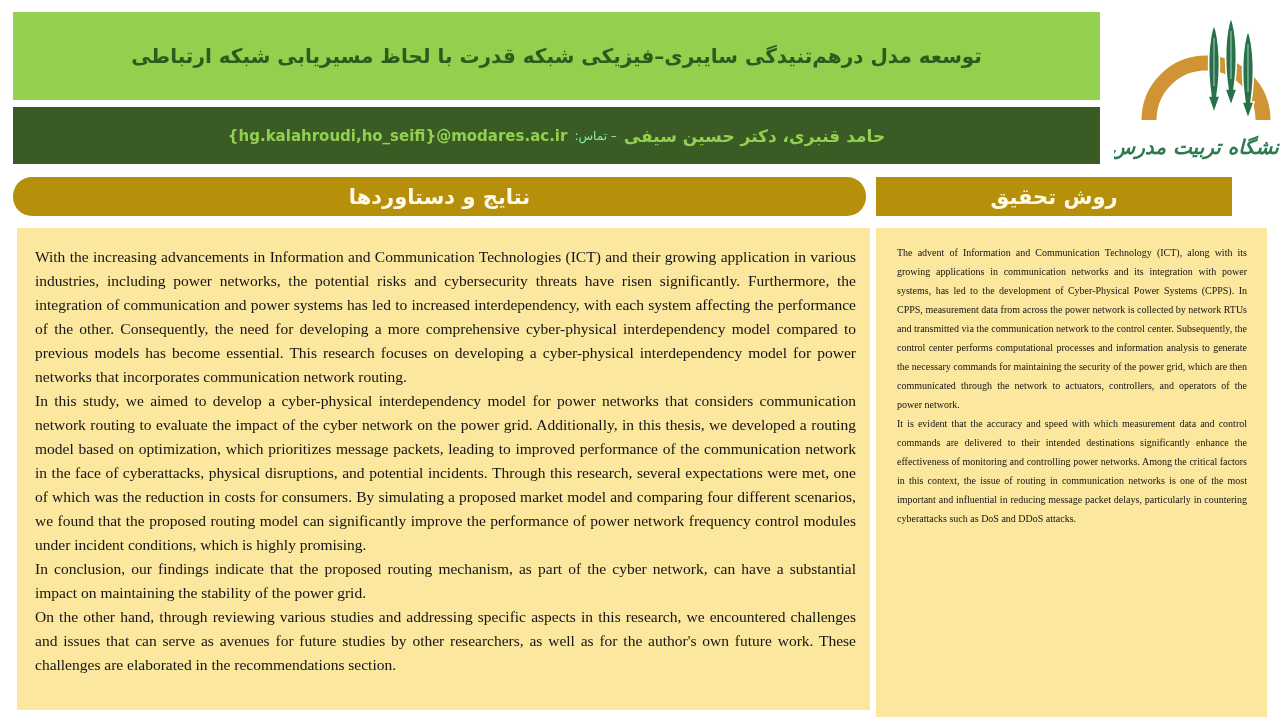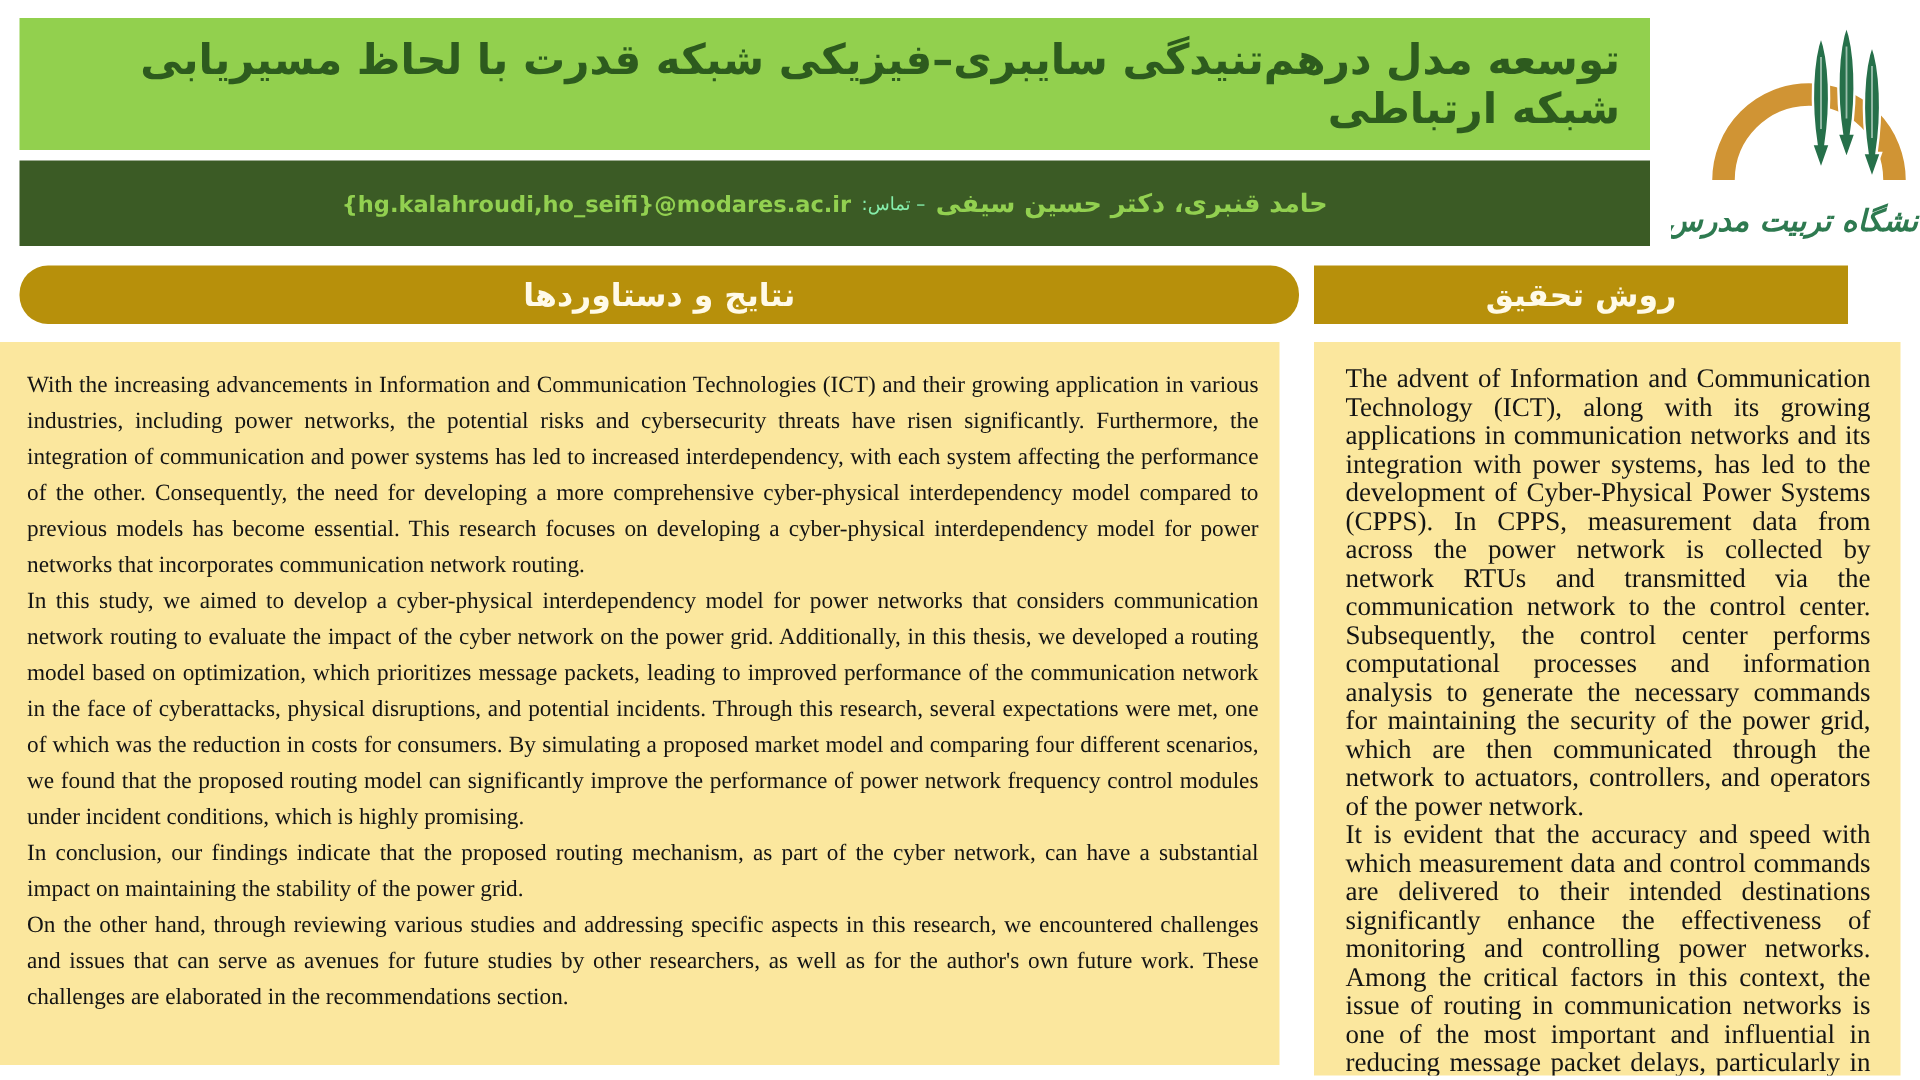--- a/index.html
+++ b/index.html
@@ -16,23 +16,23 @@
   
   .title-bar {
     left: 13px; top: 12px; width: 1087px; height: 88px;
     background: #92d04e;
     display: flex; align-items: center; justify-content: center;
   }
   .title-text {
     direction: rtl;
     color: #2d5b1e;
     font-weight: bold;
-    font-size: 28px;
-    text-align: right;
-    padding: 0 20px;
+    font-size: 20px;
+    text-align: left;
+    padding: 0 5px;
   }
 
   
   .authors-bar {
     left: 13px; top: 107px; width: 1087px; height: 57px;
     background: #3b5b25;
     display: flex; align-items: center; justify-content: center;
     direction: rtl;
     gap: 7px;
   }
@@ -61,28 +61,28 @@
 
   
   .panel-body {
     background: #fbe79e;
     color: #141414;
     font-family: "Liberation Serif", serif;
     text-align: justify;
     overflow: hidden;
   }
   .results-body {
-    left: 0; top: 228px; width: 853px; height: 482px;
+    left: 17px; top: 228px; width: 853px; height: 482px;
     padding: 17px 14px 0 18px;
     font-size: 15.5px; line-height: 24px;
   }
   .method-body {
     left: 876px; top: 228px; width: 391px; height: 489px;
     padding: 15px 20px 0 21px;
-    font-size: 18px; line-height: 19px;
+    font-size: 10px; line-height: 19px;
   }
   .panel-body p { margin: 0; }
 </style>
 </head>
 <body>
 
 <div class="abs title-bar">
   <div class="title-text">توسعه مدل درهم‌تنیدگی سایبری–فیزیکی شبکه قدرت با لحاظ مسیریابی شبکه ارتباطی</div>
 </div>
 

